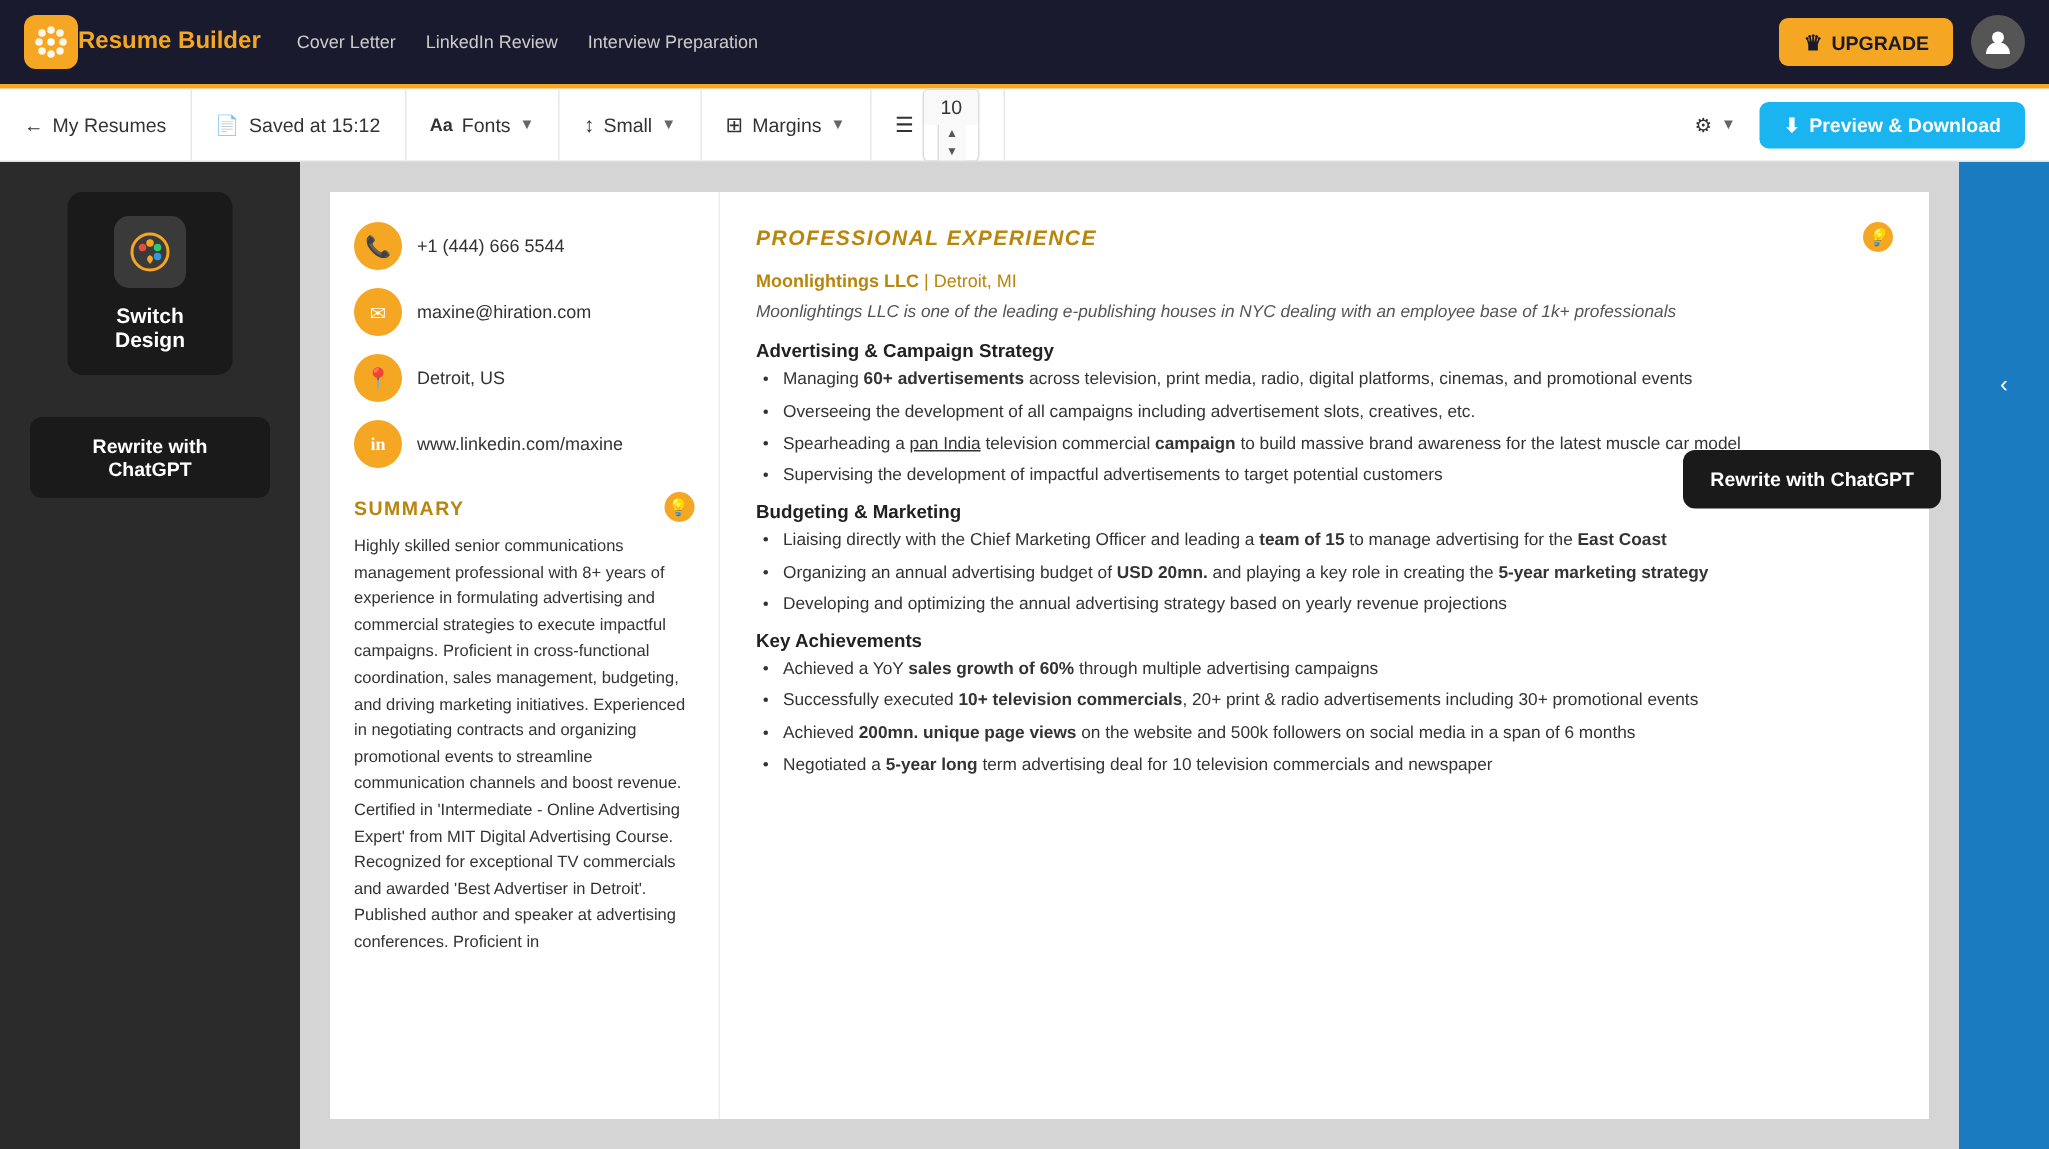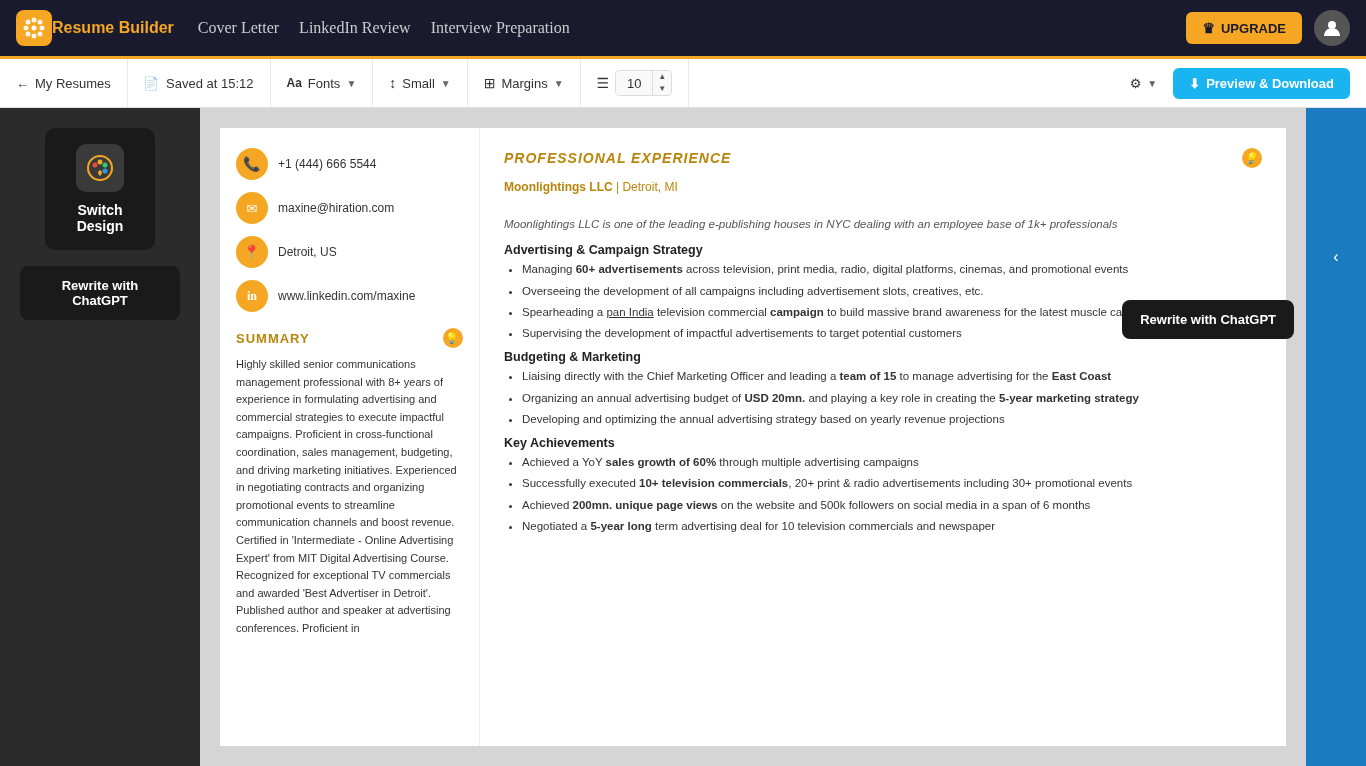--- a/index.html
+++ b/index.html
@@ -29,24 +29,23 @@
     .topnav-brand {
       color: #f5a623;
       font-weight: bold;
       font-size: 16px;
     }
     .topnav-links {
       display: flex; gap: 20px;
     }
     .topnav-link {
       color: #ccc;
-      font-size: 16px;
+      font-size: 12px;
       cursor: pointer;
       text-decoration: none;
-      font-family: Liberation Serif, serif;
     }
     .topnav-right {
       margin-left: auto;
       display: flex; align-items: center; gap: 12px;
     }
     .upgrade-btn {
       background: #f5a623;
       color: #1a1a2e;
       font-weight: bold;
       font-size: 13px;
@@ -106,20 +105,21 @@
       border-radius: 6px;
       cursor: pointer;
       display: flex; align-items: center; gap: 6px;
     }
     .chevron-down { font-size: 10px; color: #666; }
     .toolbar-number-input {
       display: flex; align-items: center;
       border: 1px solid #ddd;
       border-radius: 4px;
       overflow: hidden;
+      flex-direction: column;
     }
     .toolbar-number-val {
       padding: 4px 10px;
       font-size: 13px;
       background: #f9f9f9;
       min-width: 36px;
       text-align: center;
     }
     .toolbar-number-arrows {
       display: flex; flex-direction: column;
@@ -143,21 +143,21 @@
     }
 
     
     .left-panel {
       width: 200px;
       background: #2b2b2b;
       display: flex;
       flex-direction: column;
       align-items: center;
       padding-top: 20px;
-      gap: 16px;
+      gap: 28px;
       position: relative;
       flex-shrink: 0;
     }
     .switch-design-btn {
       background: #1a1a1a;
       color: white;
       border: none;
       border-radius: 10px;
       padding: 16px 20px;
       cursor: pointer;
@@ -266,21 +266,21 @@
       font-size: 13px; font-weight: bold; color: #222;
     }
     .job-date {
       font-size: 12px; color: #555;
     }
     .job-header {
       display: flex; justify-content: space-between; align-items: center;
       margin-bottom: 4px;
     }
     .job-company {
-      font-size: 12px; color: #333; margin-bottom: 22px;
+      font-size: 12px; color: #333; margin-bottom: 6px;
     }
     .job-company span { color: #b8860b; }
     .job-desc-italic {
       font-size: 11.5px; color: #555; font-style: italic; margin-bottom: 10px;
       line-height: 1.5;
     }
     .sub-section-title {
       font-size: 12.5px; font-weight: bold; color: #222; margin: 8px 0 4px 0;
     }
     .bullet-list { padding-left: 18px; margin-bottom: 8px; }

